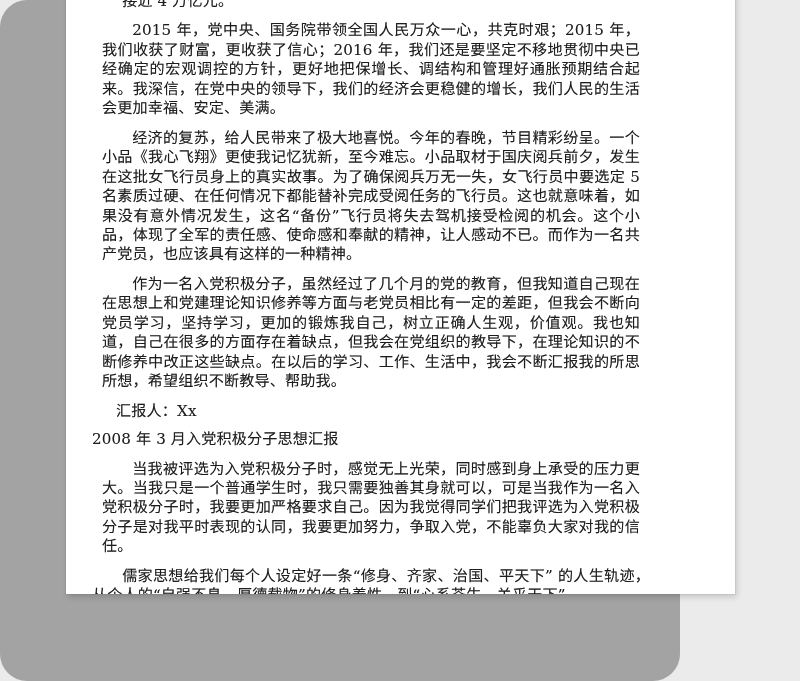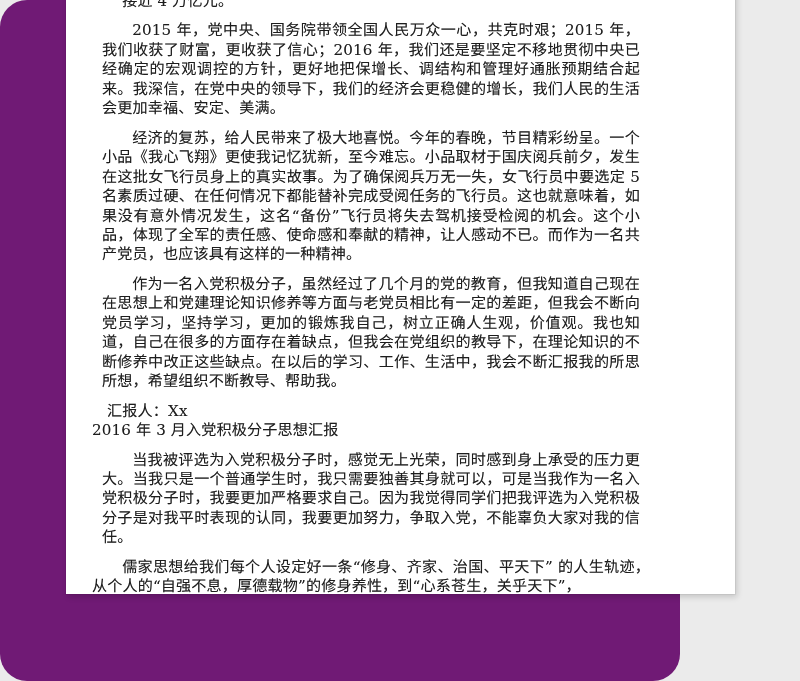--- a/index.html
+++ b/index.html
@@ -12,21 +12,21 @@
     background: #ebebeb;
     font-family: "DejaVu Serif", "Liberation Serif", serif;
     overflow: hidden;
   }
 
   
   #doc-viewer {
     position: relative;
     width: 680px;
     height: 681px;
-    background: #701a75;
+    background: #a3a3a3;
     border-radius: 27px;
   }
 
   
   #page-sheet {
     position: absolute;
     left: 66px;
     top: -34px;
     width: 669px;
     height: 628px;
@@ -60,21 +60,21 @@
   }
 
   .line-flush {
     margin: 0;
     text-indent: 0;
     text-align: left;
     text-shadow: 0 0 0.55px rgba(0,0,0,0.34);
   }
 
   .line-indent1 {
-    margin: 0;
+    margin: 9px;
     text-indent: 1em;
     text-align: left;
     text-shadow: 0 0 0.55px rgba(0,0,0,0.34);
   }
 
   
   .para-tail {
     margin: 0;
     text-indent: 2em;
     text-align: justify;
@@ -95,21 +95,21 @@
 
       <p class="para">2015 年，党中央、国务院带领全国人民万众一心，共克时艰；2015 年，我们收获了财富，更收获了信心；2016 年，我们还是要坚定不移地贯彻中央已经确定的宏观调控的方针，更好地把保增长、调结构和管理好通胀预期结合起来。我深信，在党中央的领导下，我们的经济会更稳健的增长，我们人民的生活会更加幸福、安定、美满。</p>
 
       <p class="para">经济的复苏，给人民带来了极大地喜悦。今年的春晚，节目精彩纷呈。一个小品《我心飞翔》更使我记忆犹新，至今难忘。小品取材于国庆阅兵前夕，发生在这批女飞行员身上的真实故事。为了确保阅兵万无一失，女飞行员中要选定 5 名素质过硬、在任何情况下都能替补完成受阅任务的飞行员。这也就意味着，如果没有意外情况发生，这名“备份”飞行员将失去驾机接受检阅的机会。这个小品，体现了全军的责任感、使命感和奉献的精神，让人感动不已。而作为一名共产党员，也应该具有这样的一种精神。</p>
 
       <p class="para">作为一名入党积极分子，虽然经过了几个月的党的教育，但我知道自己现在在思想上和党建理论知识修养等方面与老党员相比有一定的差距，但我会不断向党员学习，坚持学习，更加的锻炼我自己，树立正确人生观，价值观。我也知道，自己在很多的方面存在着缺点，但我会在党组织的教导下，在理论知识的不断修养中改正这些缺点。在以后的学习、工作、生活中，我会不断汇报我的所思所想，希望组织不断教导、帮助我。</p>
 
       <p class="line-indent1">汇报人：Xx</p>
 
 
-      <p class="line-flush">2016 年 3 月入党积极分子思想汇报</p>
+      <p class="line-flush">2008 年 3 月入党积极分子思想汇报</p>
 
 
       <p class="para">当我被评选为入党积极分子时，感觉无上光荣，同时感到身上承受的压力更大。当我只是一个普通学生时，我只需要独善其身就可以，可是当我作为一名入党积极分子时，我要更加严格要求自己。因为我觉得同学们把我评选为入党积极分子是对我平时表现的认同，我要更加努力，争取入党，不能辜负大家对我的信任。</p>
 
       <p class="para-tail">儒家思想给我们每个人设定好一条“修身、齐家、治国、平天下” 的人生轨迹，从个人的“自强不息，厚德载物”的修身养性，到“心系苍生，关乎天下”，</p>
 
     </div>
   </div>
 </div>
 

